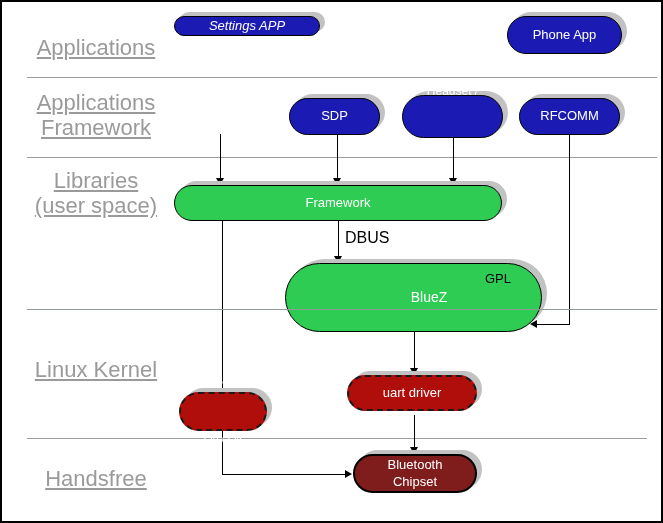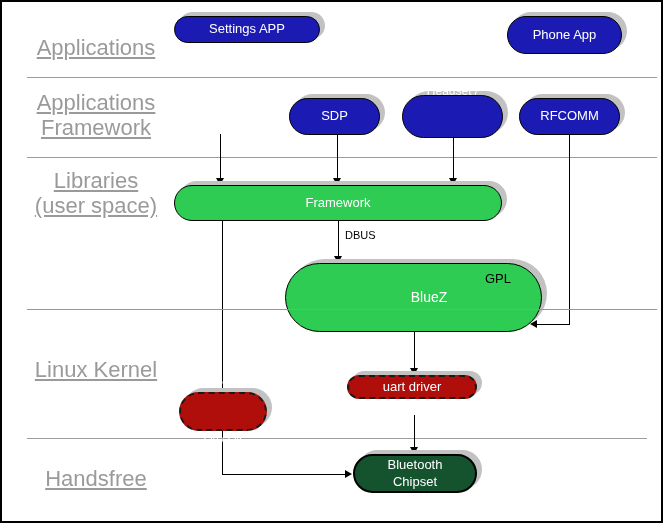--- a/index.html
+++ b/index.html
@@ -6,28 +6,28 @@
   .canvas{position:relative;width:663px;height:523px;background:#ffffff;border:2px solid #000;box-sizing:border-box;overflow:hidden;}
   .divider{position:absolute;height:1px;background:#9c9c9c;z-index:0;}
   .divider.overpill{z-index:4;background:#8f9b92;}
   .layer-label{position:absolute;left:14px;width:160px;text-align:center;color:#9a9a9a;font-size:22px;line-height:25px;z-index:0;text-decoration:underline;}
   .pill{position:absolute;display:flex;flex-direction:column;align-items:center;justify-content:center;
         border:1px solid #000;border-radius:999px;color:#fff;font-size:13px;line-height:1.25;text-align:center;
         box-shadow:5px -4px 0 #c2c2c2;z-index:2;box-sizing:border-box;}
   .blue{background:#1b1bb3;}
   .green{background:#2ecc52;}
   .darkred{background:#b00e0a;border:2px dashed #1a1a1a;}
-  .red{background:#14532d;border:2px solid #000;}
+  .red{background:#7f1d1d;border:2px solid #000;}
   .vline{position:absolute;width:1px;background:#000;z-index:1;}
   .hline{position:absolute;height:1px;background:#000;z-index:1;}
   .arr{position:absolute;width:0;height:0;z-index:1;}
   .arr.down{border-left:4px solid transparent;border-right:4px solid transparent;border-top:7px solid #000;}
   .arr.left{border-top:4px solid transparent;border-bottom:4px solid transparent;border-right:7px solid #000;}
   .arr.right{border-top:4px solid transparent;border-bottom:4px solid transparent;border-left:7px solid #000;}
-  .edge-label{position:absolute;color:#000;font-size:11px;z-index:1;}
+  .edge-label{position:absolute;color:#000;font-size:16px;z-index:1;}
   .badge{position:absolute;top:7px;right:30px;color:#000;font-size:13px;}
   .sub{font-size:11px;margin-top:37px;}
   .bluez-label{font-size:14px;margin-left:31px;}
 </style>
 </head>
 <body>
 
 <div class="canvas">
 
   <div class="divider" style="top:75px;left:25px;width:630px;"></div>
@@ -73,21 +73,21 @@
   <div class="vline" style="left:220px;top:219px;height:253px;"></div>
   <div class="hline" style="left:220px;top:472px;width:124px;"></div>
   <div class="arr right" style="left:343px;top:468px;"></div>
 
   <div class="vline" style="left:412px;top:330px;height:37px;"></div>
   <div class="arr down" style="left:408px;top:366px;"></div>
 
   <div class="vline" style="left:412px;top:413px;height:33px;"></div>
   <div class="arr down" style="left:408px;top:445px;"></div>
 
-  <div class="pill blue" style="left:172px;top:14px;width:146px;height:27px;">
+  <div class="pill blue" style="left:172px;top:14px;width:146px;height:20px;font-style:italic;">
     <span>Settings APP</span>
   </div>
   <div class="pill blue" style="left:505px;top:14px;width:115px;height:38px;">
     <span>Phone App</span>
   </div>
 
   <div class="pill blue" style="left:287px;top:96px;width:91px;height:37px;">
     <span>SDP</span>
   </div>
   <div class="pill blue" style="left:400px;top:93px;width:101px;height:43px;font-size:12px;">
@@ -103,21 +103,21 @@
   </div>
   <div class="pill green" style="left:283px;top:261px;width:257px;height:69px;">
     <span class="bluez-label">BlueZ</span>
     <span class="badge">GPL</span>
   </div>
 
   <div class="pill darkred sub" style="left:177px;top:353px;width:88px;height:39px;gap:40px;">
     <span>BT Power</span>
     <span>On / Off</span>
   </div>
-  <div class="pill darkred" style="left:345px;top:373px;width:130px;height:24px;justify-content:center;">
+  <div class="pill darkred" style="left:345px;top:373px;width:130px;height:36px;justify-content:center;">
     <span>uart driver</span>
   </div>
 
   <div class="pill red" style="left:351px;top:452px;width:124px;height:39px;">
     <span>Bluetooth</span>
     <span>Chipset</span>
   </div>
 
 </div>
 

